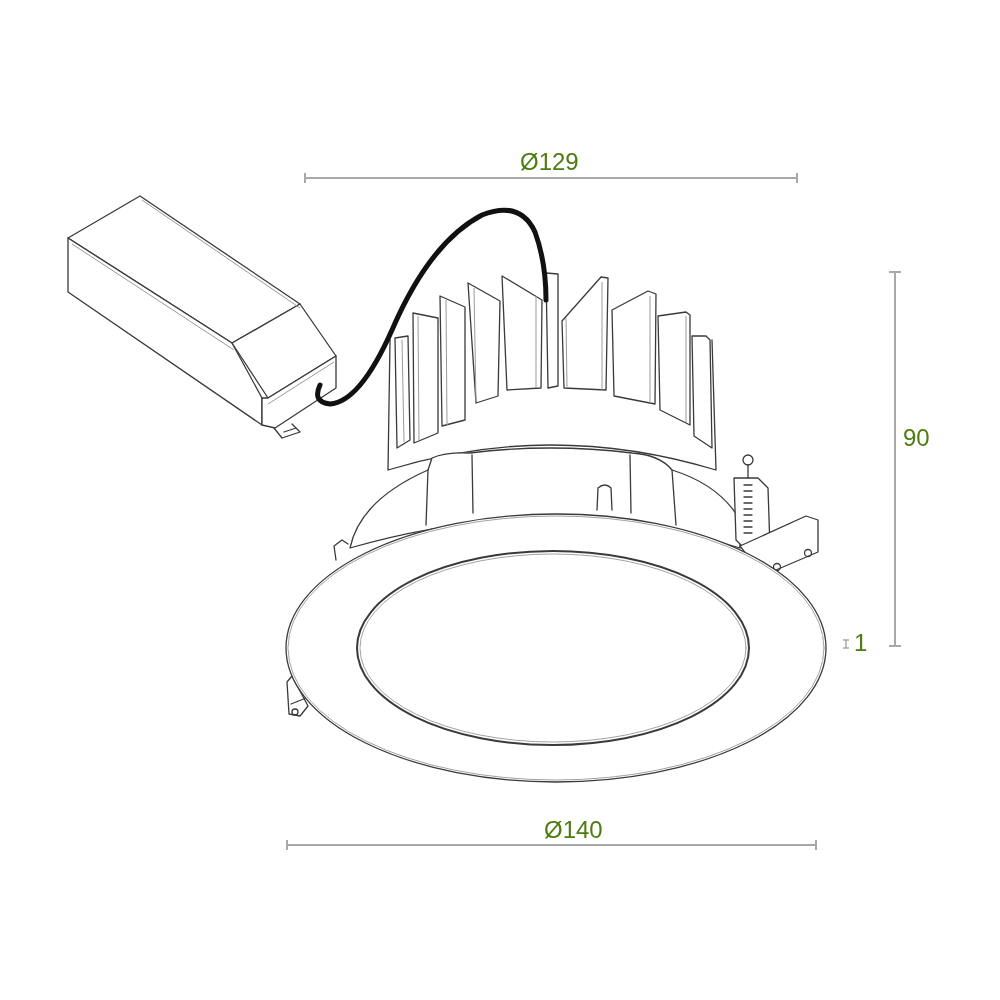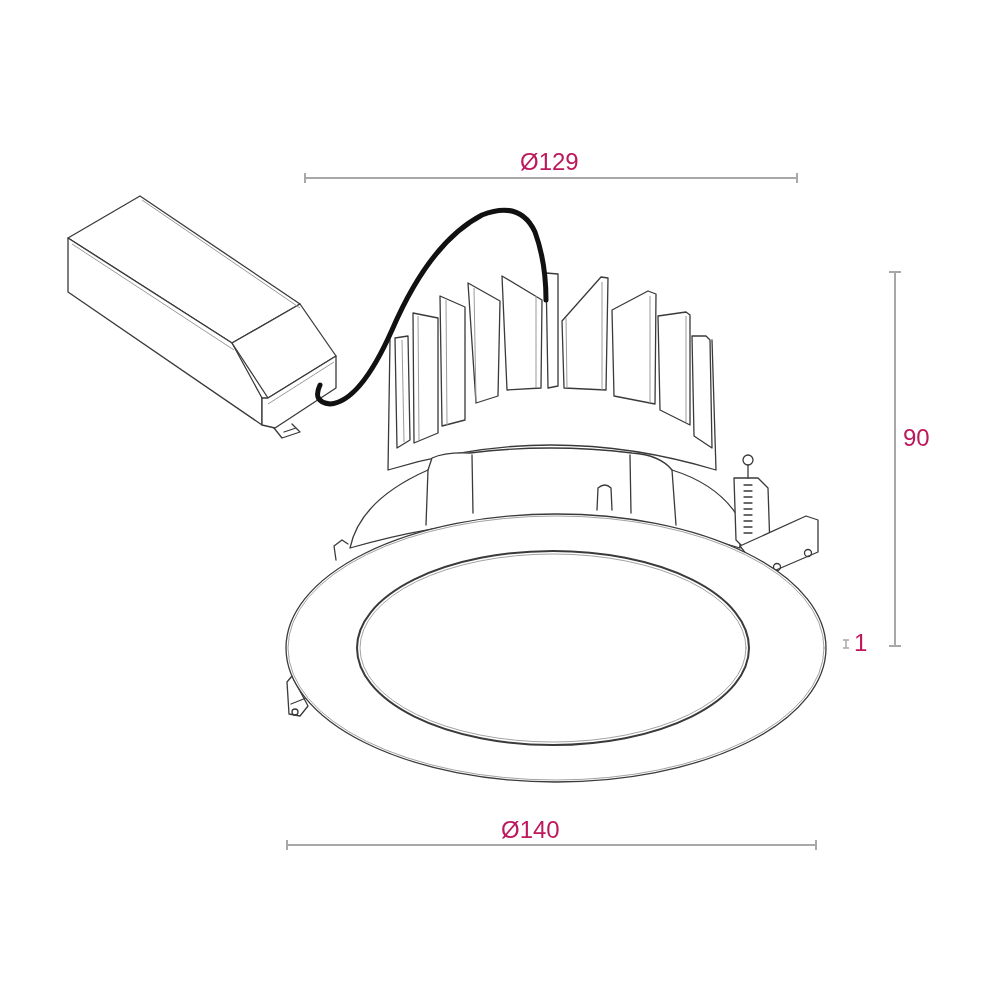--- a/index.html
+++ b/index.html
@@ -1,20 +1,20 @@
 <!DOCTYPE html>
 <html><head>
 <meta charset="utf-8">
 <style>
   html, body { margin: 0; padding: 0; background: #ffffff; }
   body { width: 1000px; height: 1000px; position: relative; overflow: hidden;
          font-family: "Liberation Sans", sans-serif; }
   #drawing { position: absolute; left: 0; top: 0; width: 1000px; height: 1000px; }
   .dim-label { position: absolute; font-family: "Liberation Sans", sans-serif;
-               font-size: 24px; color: #be185d; line-height: 1; white-space: nowrap; }
+               font-size: 24px; color: #4d7c0f; line-height: 1; white-space: nowrap; }
   .ln { fill: none; stroke: #3a3a3a; stroke-width: 1.3; stroke-linejoin: round; stroke-linecap: round; }
   .ln2 { fill: none; stroke: #9a9a9a; stroke-width: 1; }
   .fill { fill: #ffffff; stroke: #3a3a3a; stroke-width: 1.3; stroke-linejoin: round; }
   .dim { stroke: #a8a8a8; stroke-width: 2; fill: none; }
   .cable { fill: none; stroke: #111111; stroke-width: 5; stroke-linecap: round; }
 </style>
 </head>
 <body>
 
 <svg id="drawing" viewBox="0 0 1000 1000" xmlns="http://www.w3.org/2000/svg">
@@ -125,13 +125,13 @@
 
   <path class="cable" d="M320,385 Q312,402 330,404 Q360,402 392,330 Q430,242 482,215 Q520,200 535,232 Q546,262 546,300"></path>
 </svg>
 
 <div class="dim-label" style="left:520px; top:150px;">Ø129</div>
 
 <div class="dim-label" style="left:903px; top:426px;">90</div>
 
 <div class="dim-label" style="left:854px; top:631px;">1</div>
 
-<div class="dim-label" style="left:501px; top:818px;">Ø140</div>
+<div class="dim-label" style="left:544px; top:818px;">Ø140</div>
 
 </body></html>

